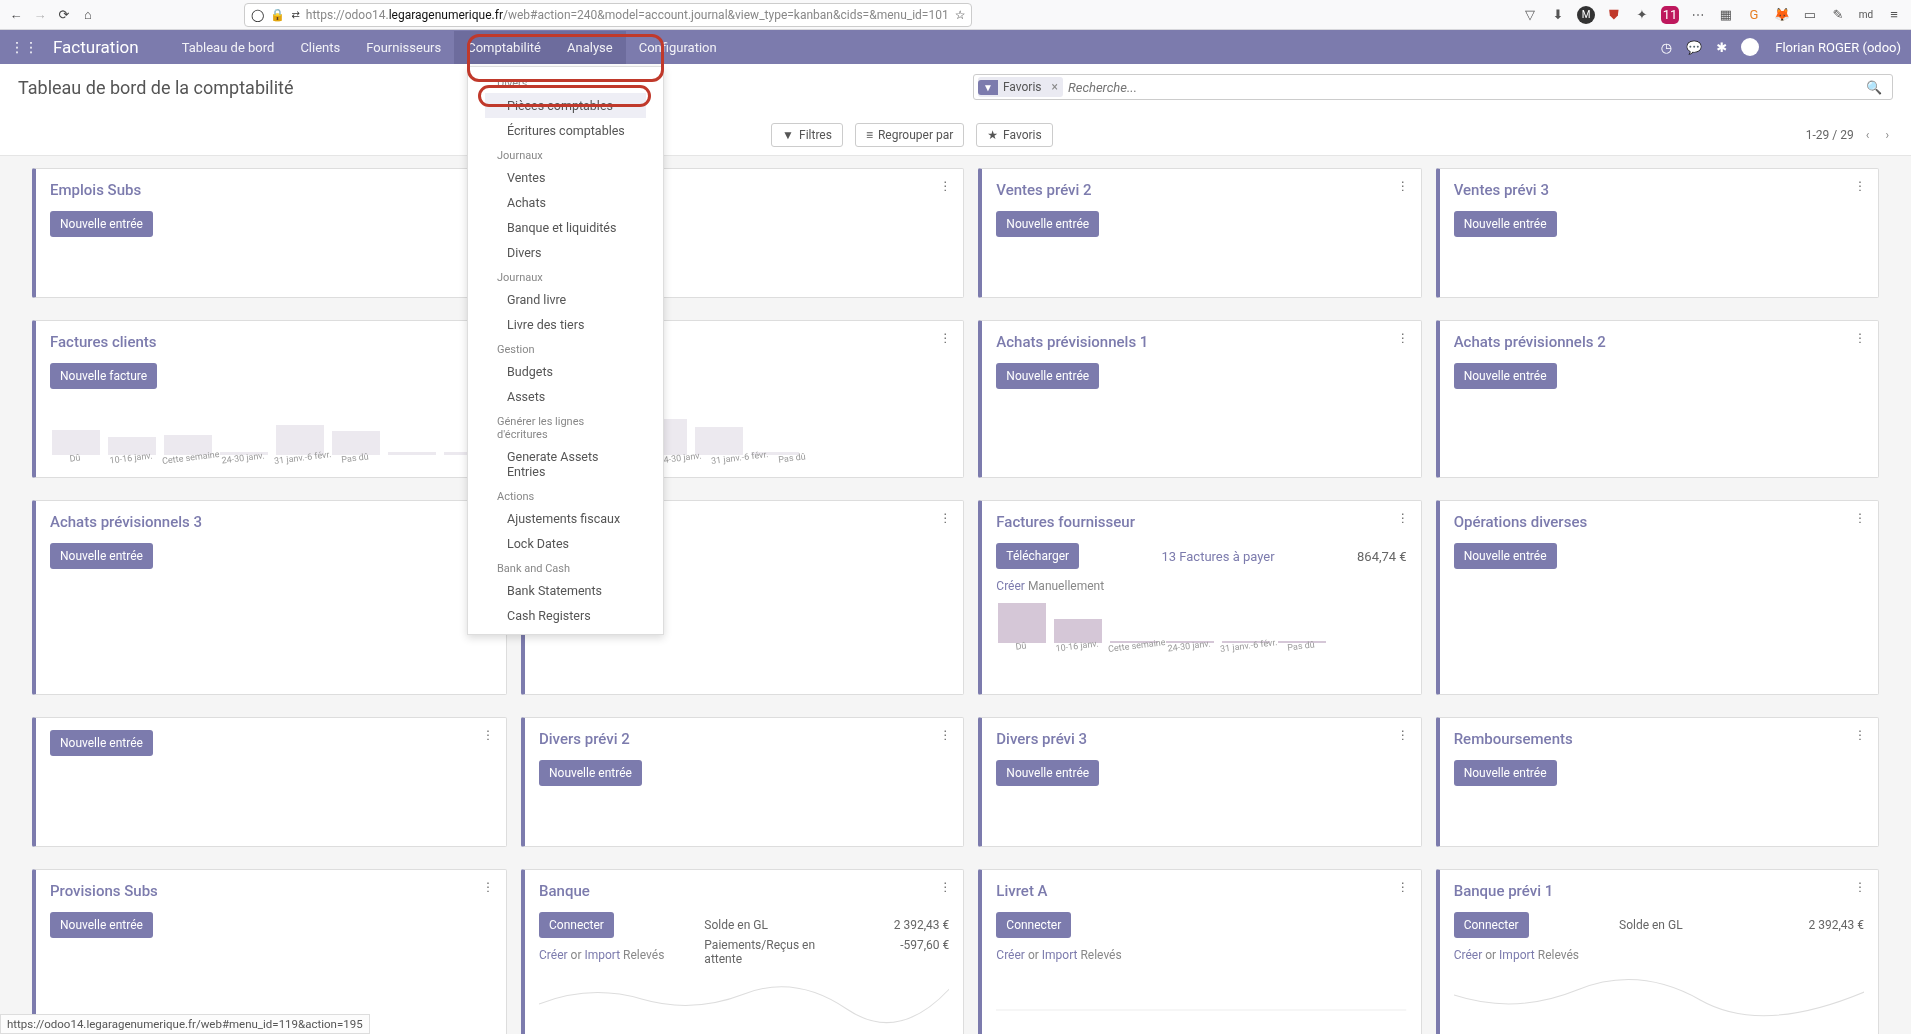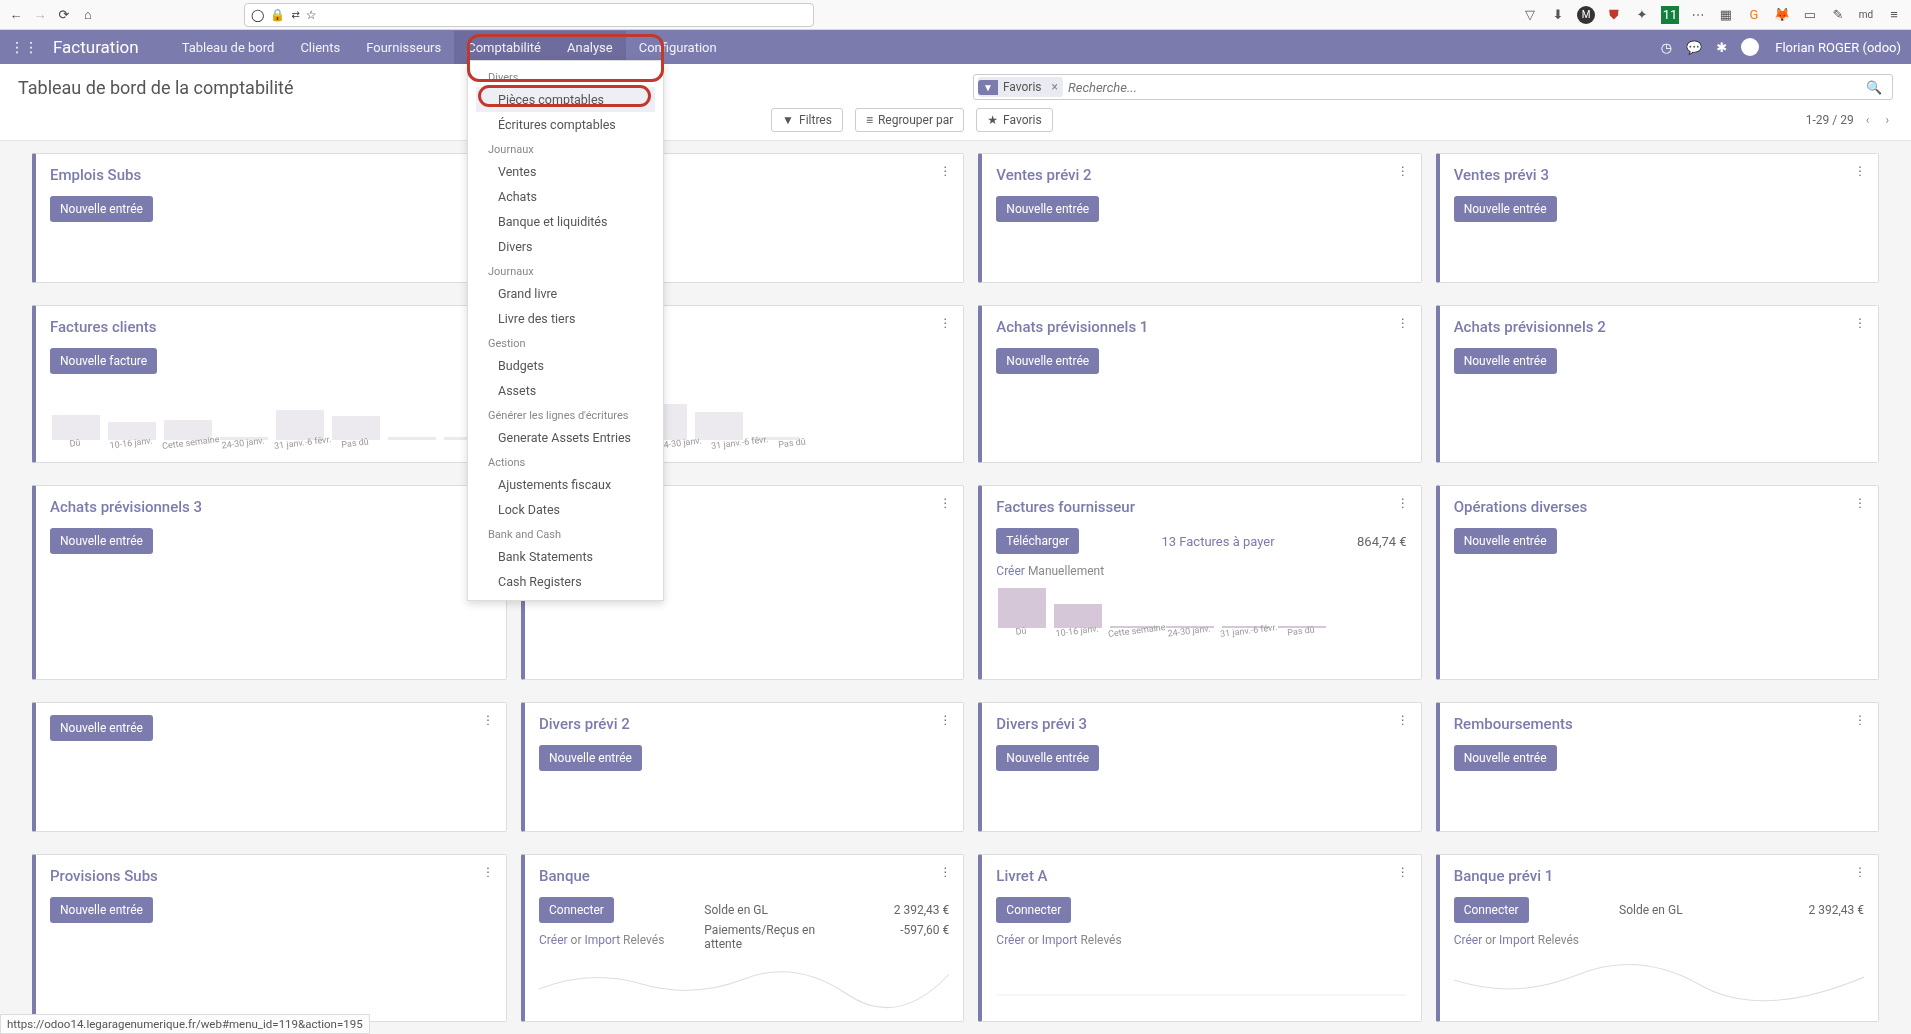--- a/index.html
+++ b/index.html
@@ -9,44 +9,44 @@
 .browser-chrome { height: 30px; background: #f9f9fa; border-bottom: 1px solid #d7d7db; display: flex; align-items: center; padding: 0 8px; gap: 8px; }
 .browser-nav { display: flex; gap: 8px; align-items: center; }
 .browser-nav span { width: 16px; text-align: center; cursor: pointer; color: #444; }
 .urlbar { flex: 0 0 570px; margin-left: 140px; display: flex; align-items: center; background: #fff; border: 1px solid #ccc; border-radius: 4px; height: 24px; padding: 0 6px; gap: 6px; font-size: 12px; color: #333; }
 .urlbar .lock { color: #666; }
 .urlbar .url-text { flex: 1; white-space: nowrap; overflow: hidden; }
 .urlbar .url-text .domain { color: #111; }
 .urlbar .url-text .path { color: #888; }
 .browser-icons { margin-left: auto; display: flex; gap: 10px; align-items: center; }
 .browser-icons span { width: 18px; height: 18px; display: inline-flex; align-items: center; justify-content: center; font-size: 13px; color: #555; }
-.ext-purple { background: #15803d; color: #fff !important; border-radius: 0; font-size: 10px; }
+.ext-purple { background: #be185d; color: #fff !important; border-radius: 5px; font-size: 10px; }
 .ext-red { color: #c0392b !important; }
 
 
 .top-nav { height: 34px; background: #7c7bad; display: flex; align-items: center; color: #fff; padding: 0 10px; position: relative; }
 .top-nav .apps-icon { margin-right: 15px; font-size: 14px; }
 .top-nav .app-title { font-size: 17px; margin-right: 30px; }
 .top-nav .menus { display: flex; gap: 0; }
 .top-nav .menu-item { padding: 9px 13px; font-size: 13px; cursor: pointer; color: rgba(255,255,255,0.9); }
 .top-nav .menu-item.active { background: #6d6c9d; }
 .top-nav .right-icons { margin-left: auto; display: flex; align-items: center; gap: 14px; }
 .top-nav .user-menu { display: flex; align-items: center; gap: 16px; }
 .top-nav .avatar { width: 18px; height: 18px; border-radius: 50%; background: #fff; }
 .red-rect { position: absolute; border: 3px solid #c0392b; border-radius: 12px; left: 467px; top: 34px; width: 197px; height: 48px; z-index: 10; pointer-events: none; }
 .red-rect2 { position: absolute; border: 3px solid #c0392b; border-radius: 12px; left: 478px; top: 85px; width: 173px; height: 22px; z-index: 10; pointer-events: none; }
 
 
-.dropdown { position: absolute; top: 60px; left: 467px; width: 197px; background: #fff; border: 1px solid #ddd; box-shadow: 0 3px 8px rgba(0,0,0,0.15); z-index: 5; padding: 4px 8px 6px; }
+.dropdown { position: absolute; top: 66px; left: 467px; width: 197px; background: #fff; border: 1px solid #ddd; box-shadow: 0 3px 8px rgba(0,0,0,0.15); z-index: 5; padding: 4px 17px 6px; }
 .dropdown .dd-header { font-size: 11px; color: #888; padding: 6px 12px 3px; }
 .dropdown .dd-item { font-size: 12.5px; color: #555; padding: 5px 12px 5px 22px; cursor: pointer; }
 .dropdown .dd-item.highlighted { background: #eeeef5; }
 
 
-.control-panel { background: #fff; border-bottom: 1px solid #e5e5e5; padding: 10px 18px 8px; display: flex; flex-direction: column; gap: 8px; }
+.control-panel { background: #fff; border-bottom: 1px solid #e5e5e5; padding: 10px 18px 8px; display: flex; flex-direction: column; gap: 23px; }
 .cp-row1 { display: flex; align-items: center; }
 .cp-title { font-size: 18px; color: #555; }
 .cp-search { margin-left: auto; display: flex; align-items: center; border: 1px solid #ccc; border-radius: 3px; height: 26px; width: 920px; padding: 0 4px; }
 .cp-search .facet { background: #eaeaf2; border-radius: 3px; display: flex; align-items: center; height: 20px; font-size: 12px; color: #555; }
 .cp-search .facet .facet-icon { background: #7c7bad; color: #fff; padding: 2px 5px; border-radius: 3px 0 0 3px; font-size: 10px; }
 .cp-search .facet .facet-label { padding: 0 5px; }
 .cp-search .facet .facet-x { padding: 0 5px; cursor: pointer; color: #888; }
 .cp-search input { border: none; outline: none; flex: 1; font-size: 13px; padding: 0 5px; font-style: italic; color: #999; }
 .cp-search .search-icon { color: #888; padding: 0 5px; }
 .cp-row2 { display: flex; align-items: center; gap: 12px; }
@@ -87,20 +87,23 @@
   <div class="browser-nav">
     <span>←</span>
     <span style="opacity:.4">→</span>
     <span>⟳</span>
     <span>⌂</span>
   </div>
   <div class="urlbar">
     <span>◯</span>
     <span class="lock">🔒</span>
     <span style="font-size:10px">⇄</span>
+    <span class="url-text">
+      <span class="path">https://odoo14.</span><span class="domain">legaragenumerique.fr</span><span class="path">/web#action=240&amp;model=account.journal&amp;view_type=kanban&amp;cids=&amp;menu_id=101</span>
+    </span>
     <span>☆</span>
   </div>
   <div class="browser-icons">
     <span>▽</span>
     <span>⬇</span>
     <span style="background:#333;color:#fff;border-radius:50%;font-size:10px">M</span>
     <span class="ext-red">⛊</span>
     <span>✦</span>
     <span class="ext-purple">11</span>
     <span>⋯</span>

